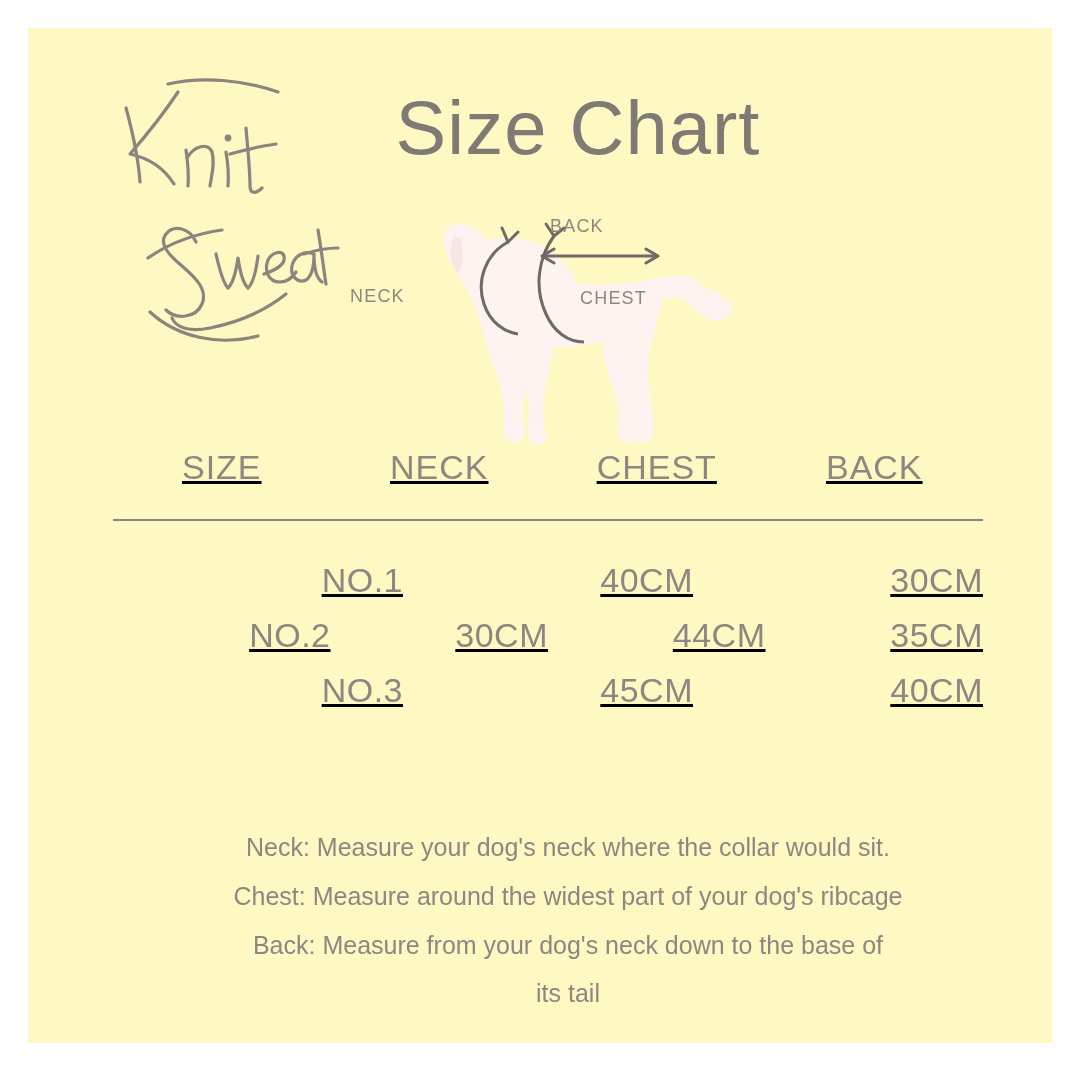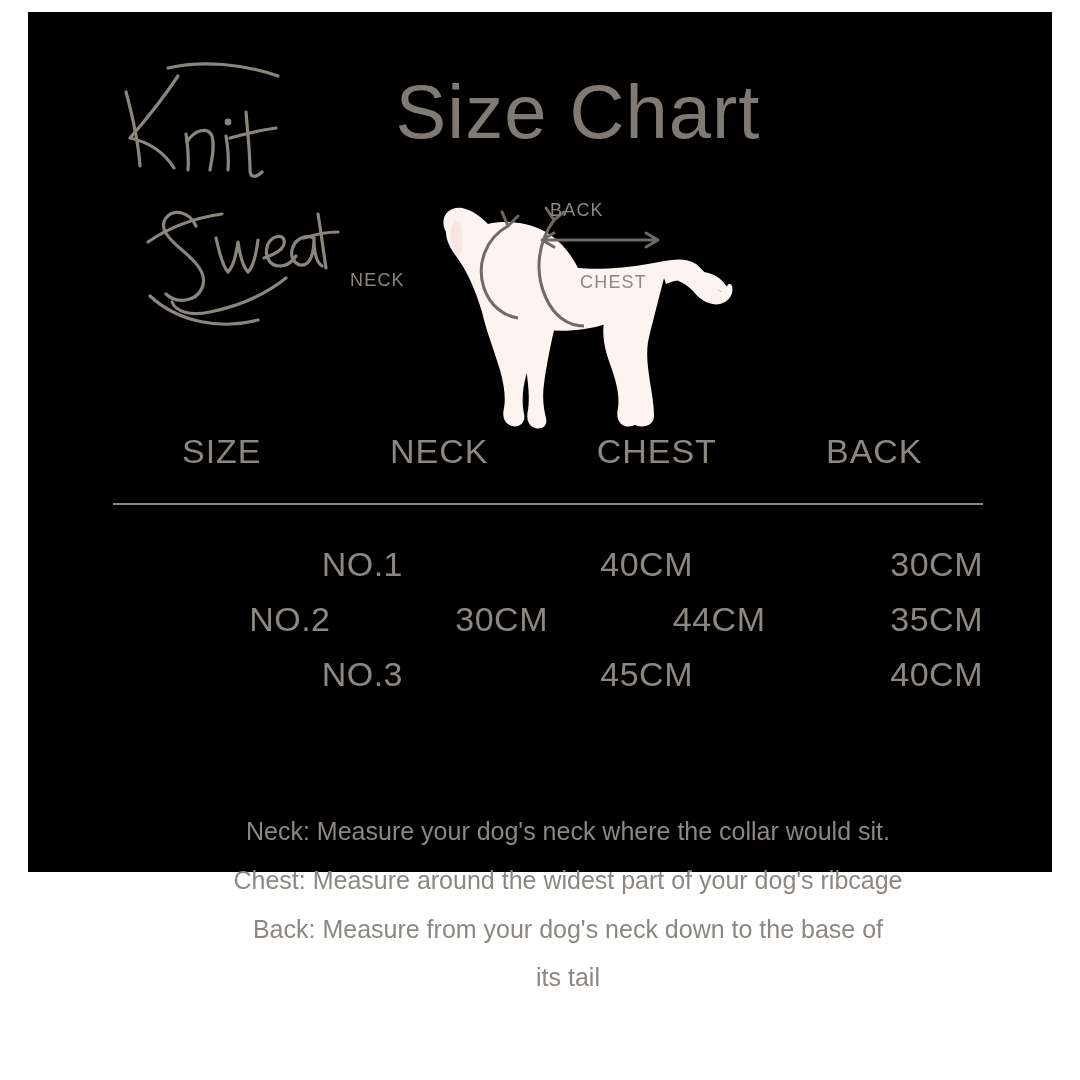--- a/index.html
+++ b/index.html
@@ -9,23 +9,23 @@
     font-family: "Liberation Sans", sans-serif;
   }
   .page {
     position: relative;
     width: 1080px; height: 1080px;
     background: #ffffff;
     overflow: hidden;
   }
   .card {
     position: absolute;
-    left: 28px; top: 12px;
-    width: 1024px; height: 860px;
-    background: #000000;
+    left: 28px; top: 28px;
+    width: 1024px; height: 1015px;
+    background: #fef9c3;
   }
 
   
   .logo {
     position: absolute;
     left: 62px; top: 30px;
     width: 250px; height: 290px;
   }
   .logo svg { width: 100%; height: 100%; display: block; }
 
@@ -59,21 +59,21 @@
   .lbl-neck  { left: -8px;  top: 98px; }
   .lbl-back  { left: 192px; top: 28px; }
   .lbl-chest { left: 222px; top: 100px; }
 
   
   .table {
     position: absolute;
     left: 85px; top: 420px;
     width: 870px;
   }
-  .trow { display: flex; width: 100%; }
+  .trow { display: flex; width: 100%; text-decoration: underline; }
   .tcell {
     flex: 1 1 25%;
     text-align: center;
     color: #8c8780;
     font-weight: 300;
   }
   .thead .tcell {
     font-size: 34px;
     letter-spacing: 1px;
     padding-bottom: 26px;

